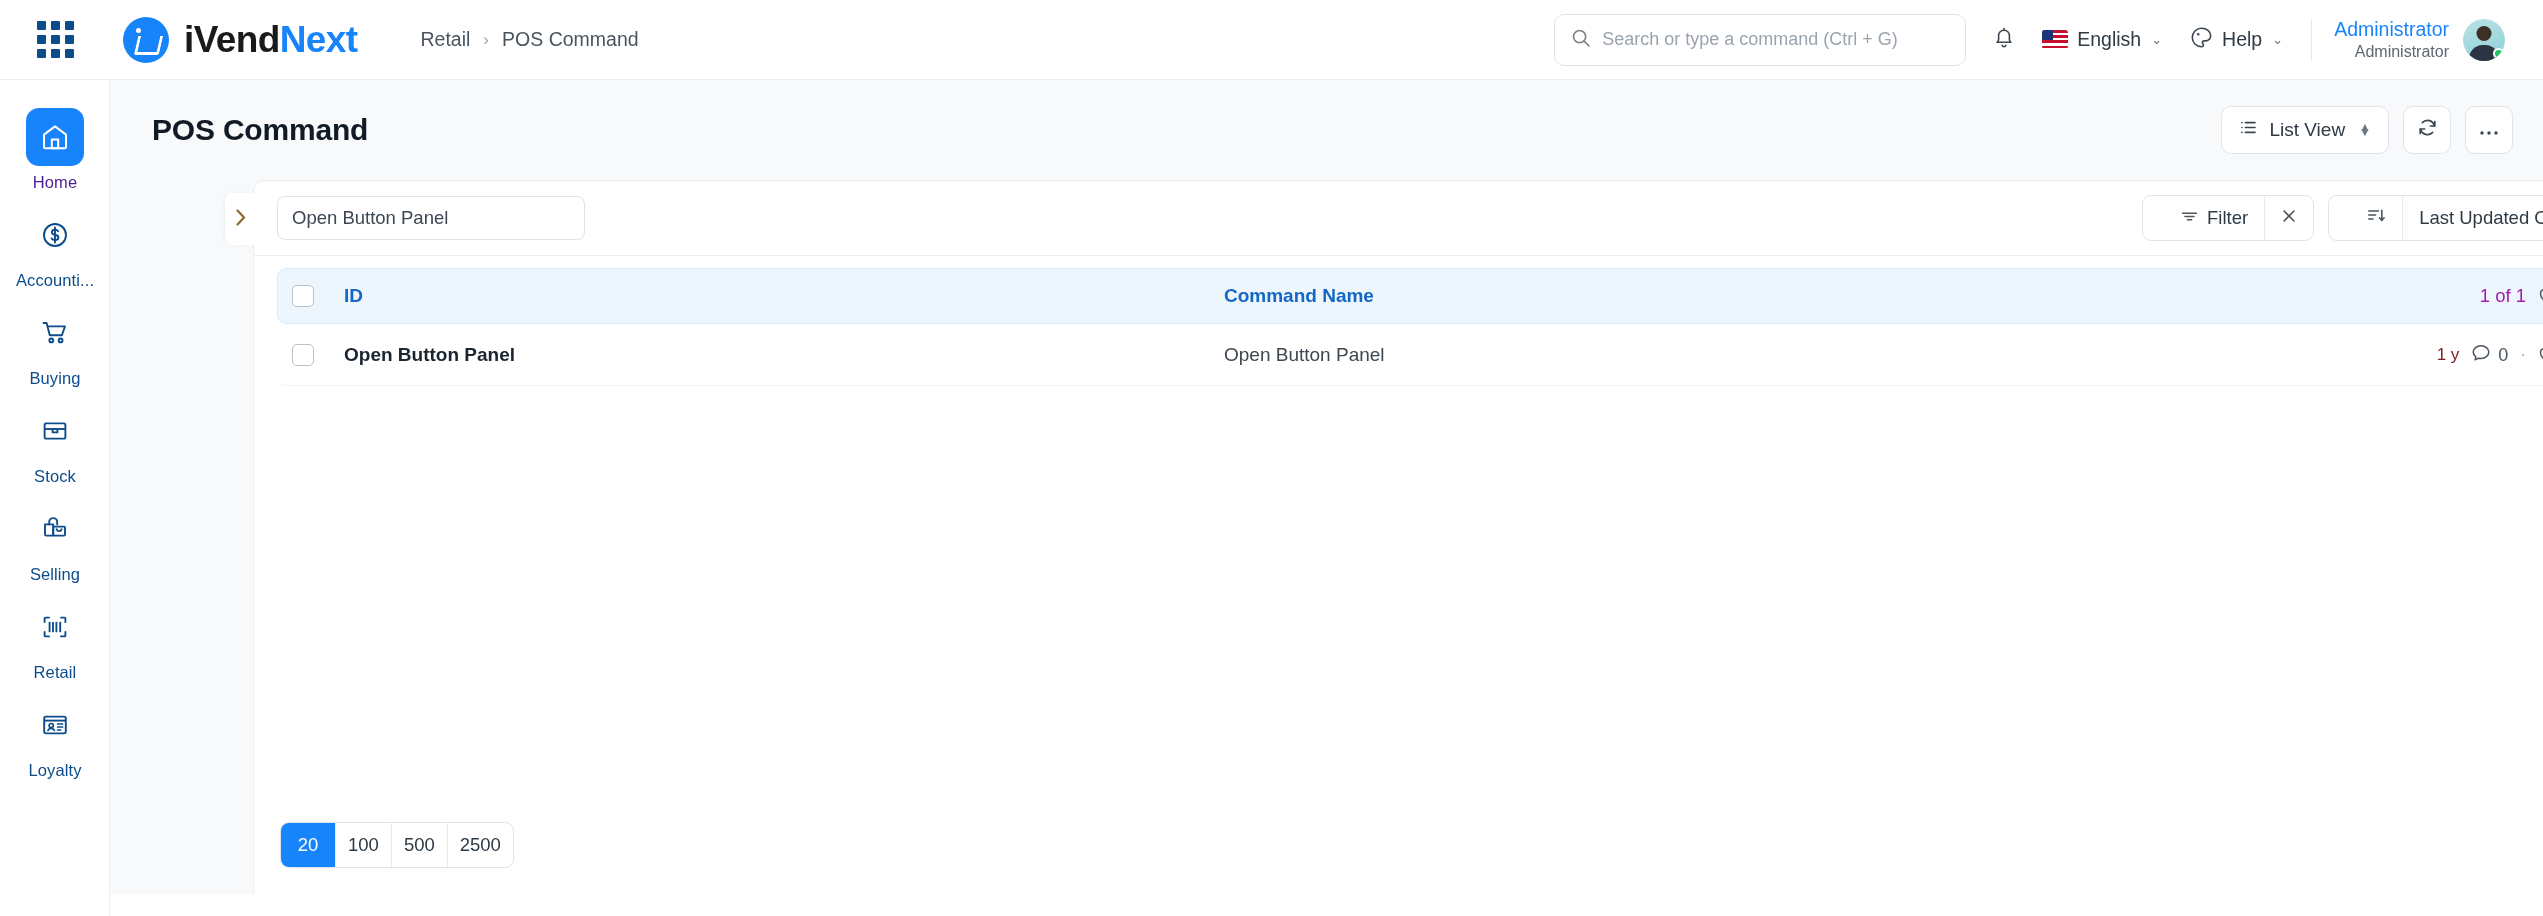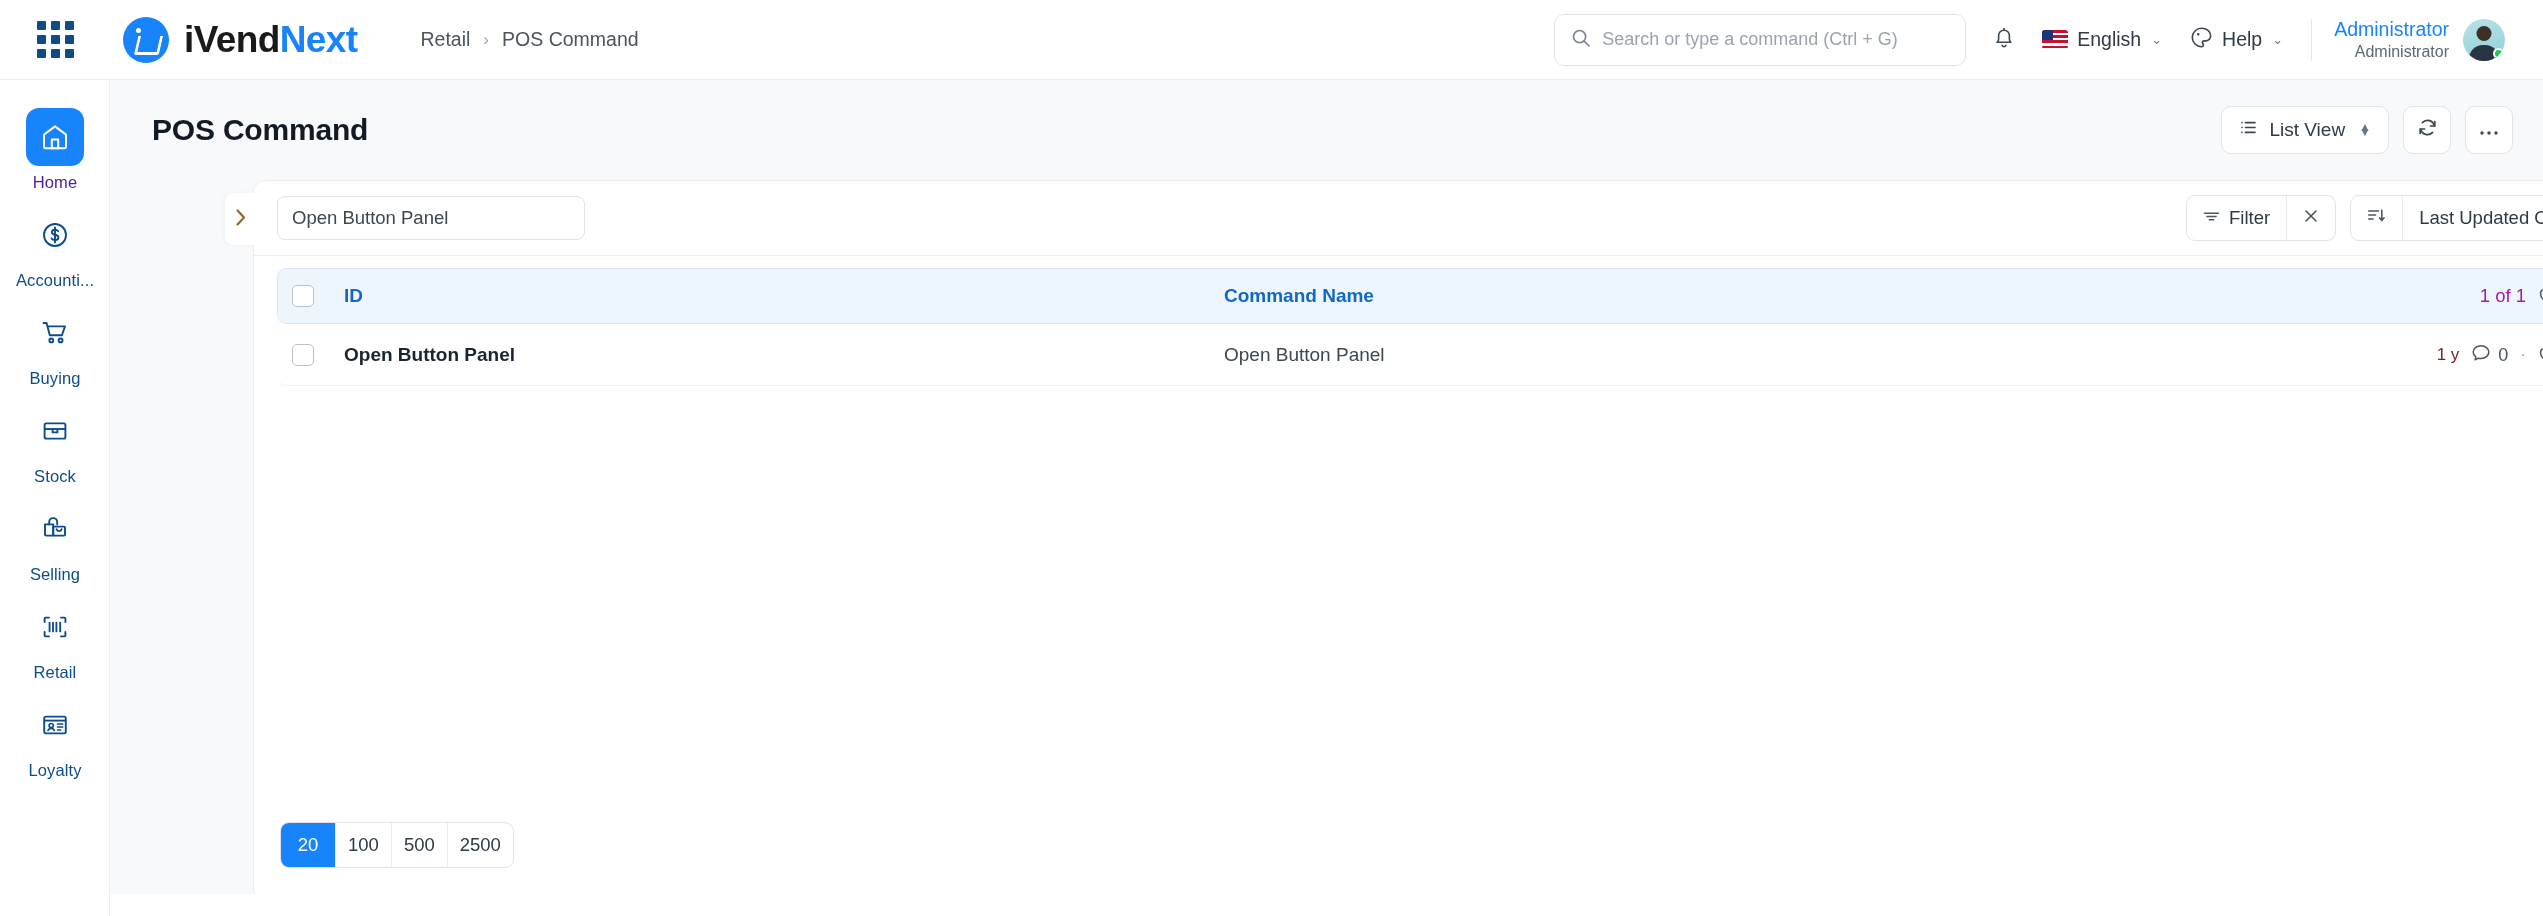--- a/index.html
+++ b/index.html
@@ -248,20 +248,21 @@
     background: #fff; padding: 0 14px;
     font-size: 18.5px; color: #3c4752;
     font-family: "Liberation Sans", sans-serif;
     outline: none;
   }
   .filter-right { margin-left: auto; display: flex; align-items: center; gap: 14px; }
   .seg {
     display: flex; align-items: center; height: 46px;
     border: 1px solid #e0e4e9; border-radius: 9px; overflow: hidden;
     background: #fff;
+    padding-left: 22px;
   }
   .seg-cell {
     height: 100%; display: flex; align-items: center; justify-content: center;
     gap: 9px; padding: 0 16px; font-size: 18.5px; color: #2e3a45;
     cursor: pointer; white-space: nowrap;
   }
   .seg-cell + .seg-cell { border-left: 1px solid #e8ebef; }
 
   
   .table-wrap { padding: 12px 26px 0 23px; }

